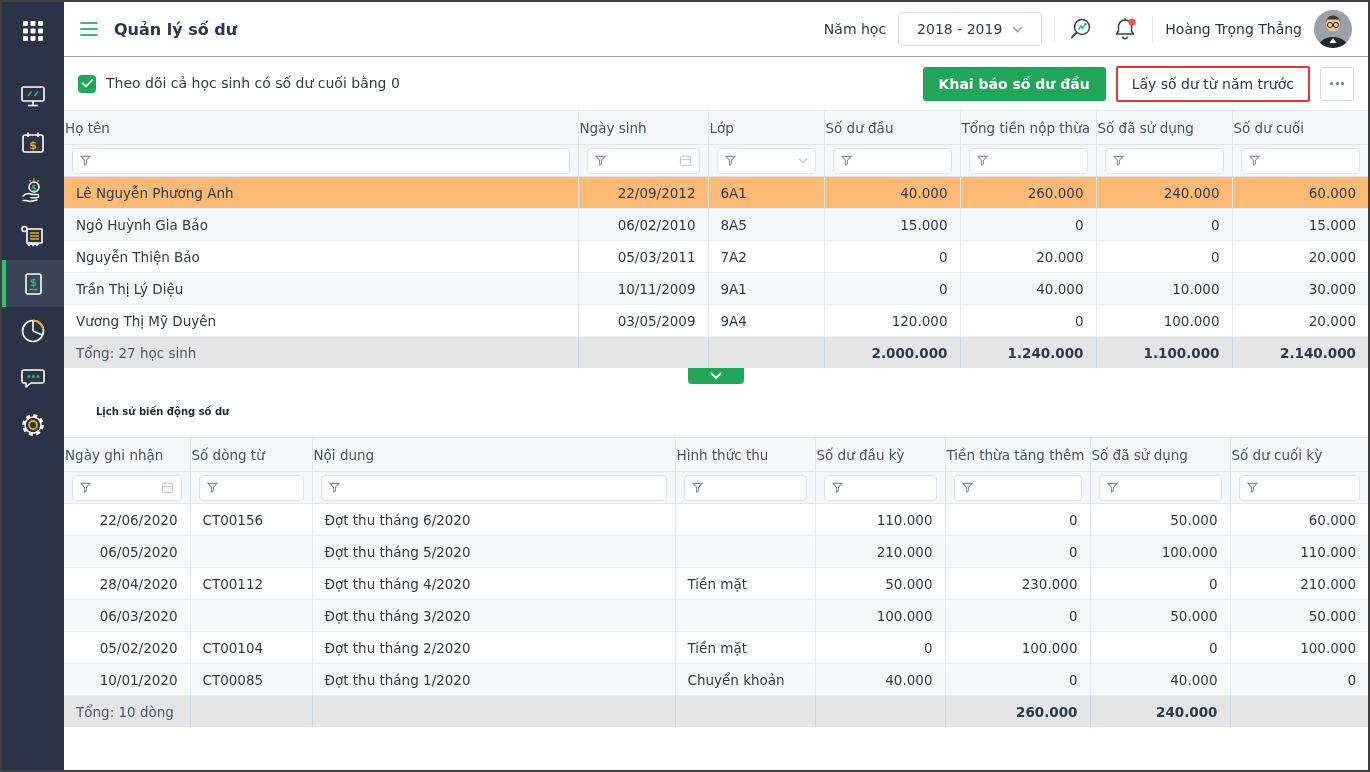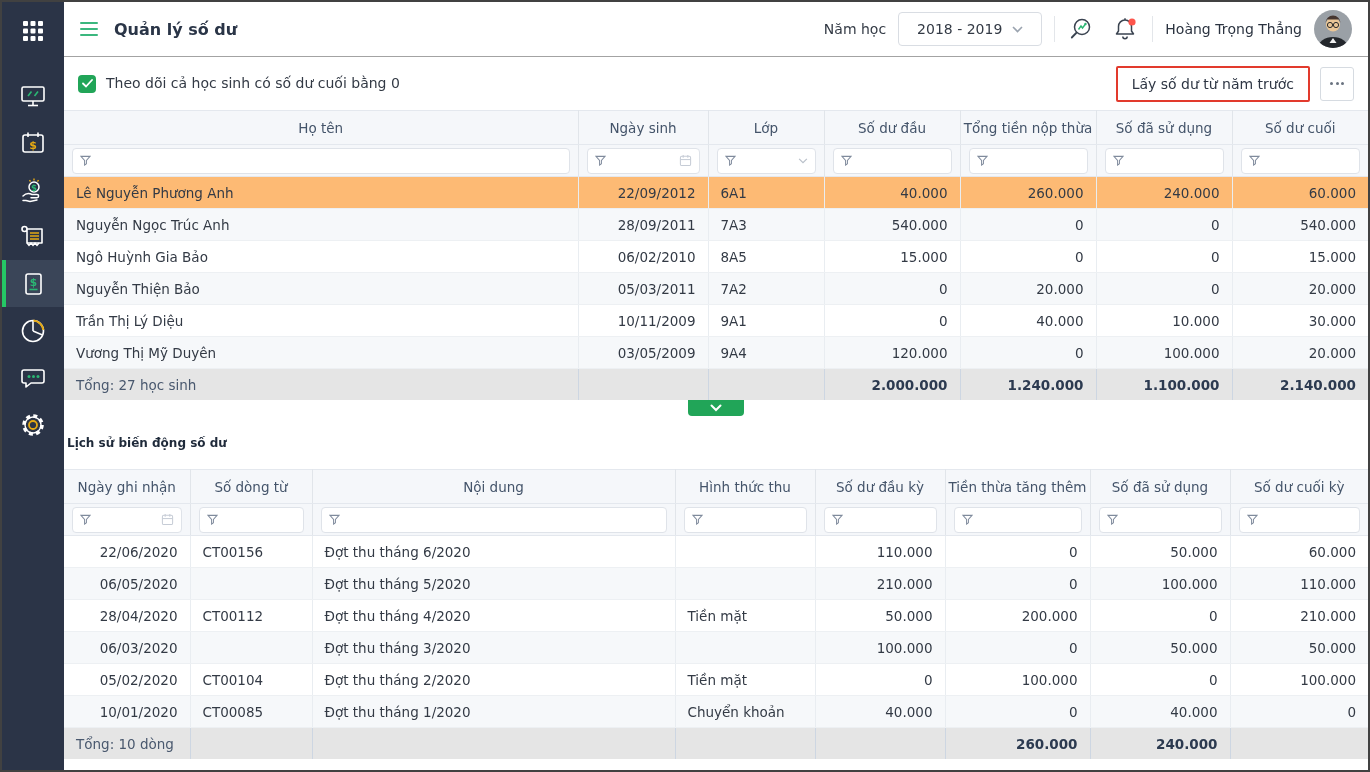--- a/index.html
+++ b/index.html
@@ -39,39 +39,39 @@
   .toolbar-right{margin-left:auto;display:flex;align-items:center;gap:10px;}
   .btn-primary{background:#21a558;color:#fff;font-weight:700;font-size:14px;border:none;border-radius:3px;height:34px;padding:0 16px;cursor:pointer;font-family:inherit;}
   .btn-highlight{background:#fff;color:#2e3644;font-size:14px;border:2px solid #e23a2d;border-radius:2px;height:36px;padding:0 14px;cursor:pointer;font-family:inherit;}
   .btn-more{width:34px;height:34px;background:#fff;border:1px solid #d6dbe1;border-radius:3px;cursor:pointer;display:flex;align-items:center;justify-content:center;gap:2.5px;}
   .btn-more i{width:3px;height:3px;border-radius:50%;background:#6a7380;display:block;}
   
   table{width:100%;border-collapse:collapse;table-layout:fixed;}
   th,td{border-right:1px solid #e9edf1;overflow:hidden;white-space:nowrap;text-overflow:ellipsis;}
   th:last-child,td:last-child{border-right:none;}
   thead th{background:#f5f7fa;border-right-color:#e1e5ea;}
-  thead .cols th{height:31px;font-weight:500;color:#44546a;font-size:13.5px;text-align:center;border-top:1px solid #e4e8ee;border-bottom:1px solid #e4e8ee;}
+  thead .cols th{height:31px;font-weight:500;color:#44546a;font-size:13.5px;text-align:left;border-top:1px solid #e4e8ee;border-bottom:1px solid #e4e8ee;}
   thead .filters th{height:31px;border-bottom:1px solid #e4e8ee;padding:0;}
   .fbox{display:flex;align-items:center;background:#fff;border:1px solid #dfe3e9;border-radius:4px;height:24px;margin:0 8px;padding:0 7px;gap:5px;}
   .fbox input{border:none;outline:none;flex:1;min-width:0;font-size:12px;font-family:inherit;background:transparent;}
   tbody td{height:31px;padding:0 12px;border-bottom:1px solid #edf0f3;color:#333a45;font-size:13.5px;}
   tbody tr:nth-child(even):not(.selected):not(.total-row){background:#f6f8fa;}
   tbody tr.selected{background:#fdba74;}
   tbody tr.total-row{background:#e5e5e5;}
   tbody tr.total-row td{border-bottom:none;border-top:1px solid #ccd6e3;border-right-color:#cdd6e2;font-weight:700;color:#2c3a50;}
   tbody tr.total-row td:first-child{font-weight:400;color:#49586e;text-align:left;}
   .t1 tbody td:nth-child(2){text-align:right;}
   .t1 tbody td:nth-child(n+4){text-align:right;}
   .t2 tbody td:first-child{text-align:right;}
   .t2 tbody td:nth-child(n+5){text-align:right;}
   
   .collapse-strip{height:17px;flex-shrink:0;display:flex;justify-content:center;}
   .collapse-btn{width:56px;height:16px;background:#21a558;border:none;border-radius:0 0 4px 4px;cursor:pointer;display:flex;align-items:center;justify-content:center;padding:0;}
   
-  .section-title{height:52px;flex-shrink:0;display:flex;align-items:center;padding-left:3px;font-size:12px;font-weight:700;color:#1f2a3a;}
+  .section-title{height:52px;flex-shrink:0;display:flex;align-items:center;padding-left:32px;font-size:10px;font-weight:700;color:#1f2a3a;}
 </style>
 </head>
 <body>
 
 <nav class="sidebar">
   <div class="side-item apps">
     <span>
       <svg width="24" height="24" viewBox="0 0 24 24">
         <g fill="#ffffff">
           <rect x="2" y="2" width="5" height="5" rx="1"></rect>
@@ -228,20 +228,21 @@
   <div class="toolbar">
     <div class="chkwrap">
       <span class="chk">
         <svg width="11" height="9" viewBox="0 0 11 9">
             <path d="M1 4.5 L4 7.5 L10 1" stroke="#ffffff" stroke-width="1.8" fill="none" stroke-linecap="round"></path>
           </svg>
       </span>
       <span class="chk-label">Theo dõi cả học sinh có số dư cuối bằng 0</span>
     </div>
     <div class="toolbar-right">
+      <button class="btn-primary">Khai báo số dư đầu</button>
       <button class="btn-highlight">Lấy số dư từ năm trước</button>
       <button class="btn-more">
           <i></i>
           <i></i>
           <i></i>
         </button>
     </div>
   </div>
 
   <table class="t1">
@@ -334,29 +335,20 @@
     </thead>
     <tbody>
         <tr class="selected">
           <td>Lê Nguyễn Phương Anh</td>
           <td>22/09/2012</td>
           <td>6A1</td>
           <td>40.000</td>
           <td>260.000</td>
           <td>240.000</td>
           <td>60.000</td>
-        </tr>
-        <tr>
-          <td>Nguyễn Ngọc Trúc Anh</td>
-          <td>28/09/2011</td>
-          <td>7A3</td>
-          <td>540.000</td>
-          <td>0</td>
-          <td>0</td>
-          <td>540.000</td>
         </tr>
         <tr>
           <td>Ngô Huỳnh Gia Bảo</td>
           <td>06/02/2010</td>
           <td>8A5</td>
           <td>15.000</td>
           <td>0</td>
           <td>0</td>
           <td>15.000</td>
         </tr>
@@ -524,21 +516,21 @@
           <td>0</td>
           <td>100.000</td>
           <td>110.000</td>
         </tr>
         <tr>
           <td>28/04/2020</td>
           <td>CT00112</td>
           <td>Đợt thu tháng 4/2020</td>
           <td>Tiền mặt</td>
           <td>50.000</td>
-          <td>200.000</td>
+          <td>230.000</td>
           <td>0</td>
           <td>210.000</td>
         </tr>
         <tr>
           <td>06/03/2020</td>
           <td></td>
           <td>Đợt thu tháng 3/2020</td>
           <td></td>
           <td>100.000</td>
           <td>0</td>

